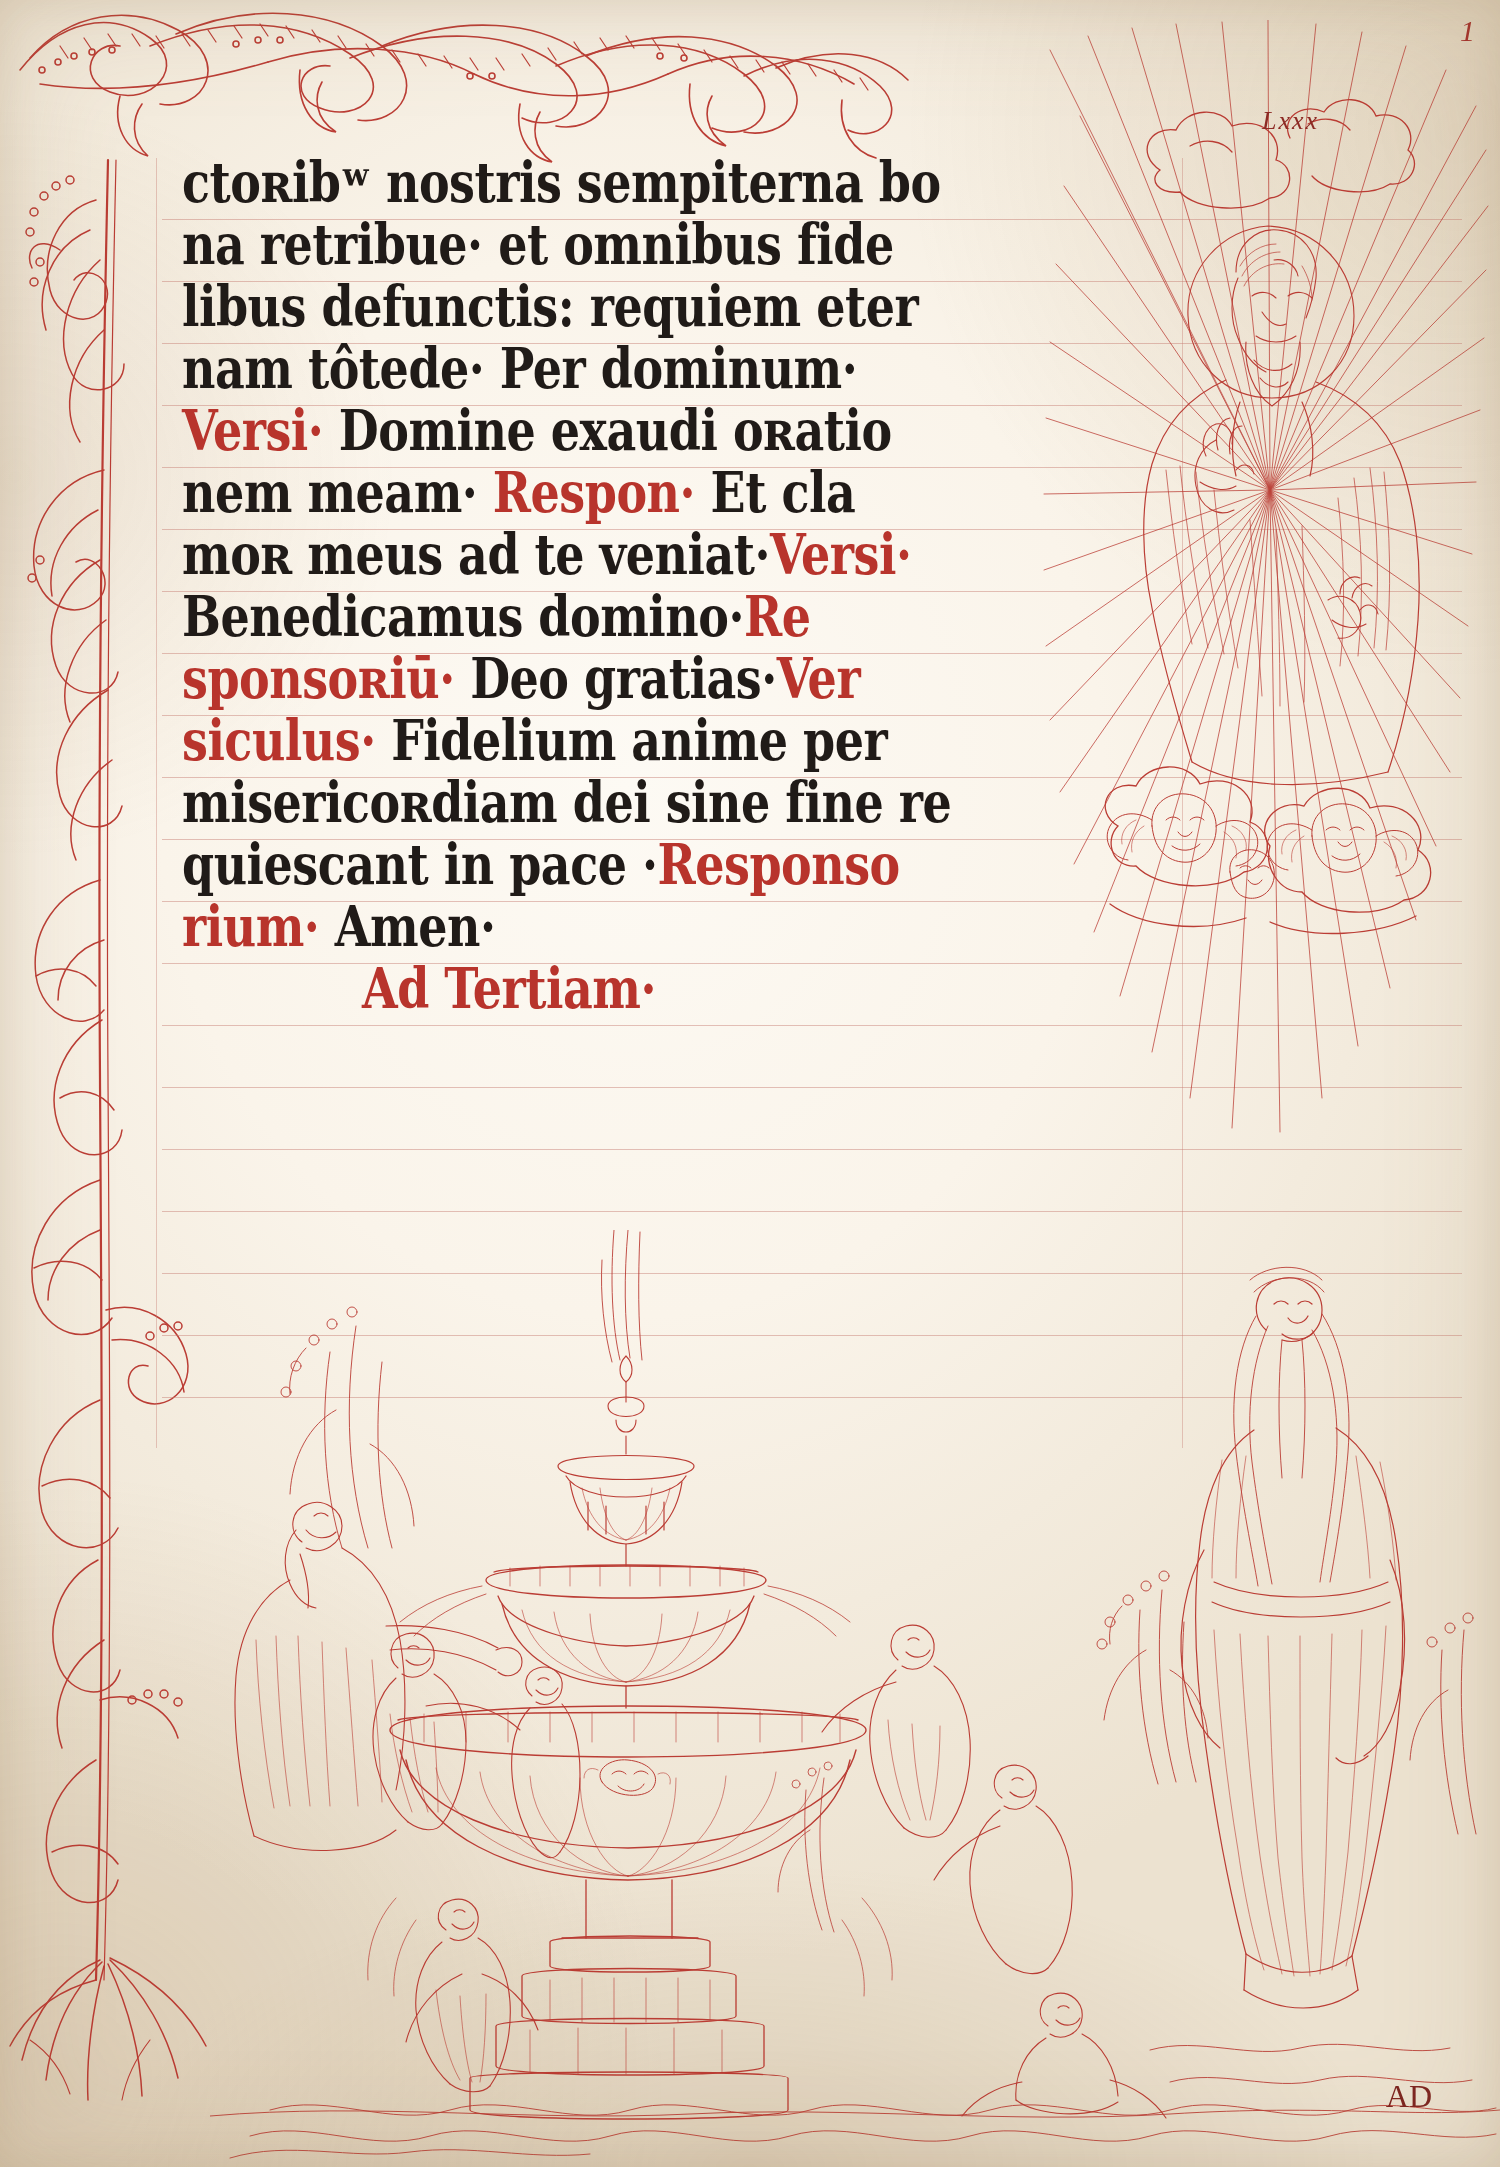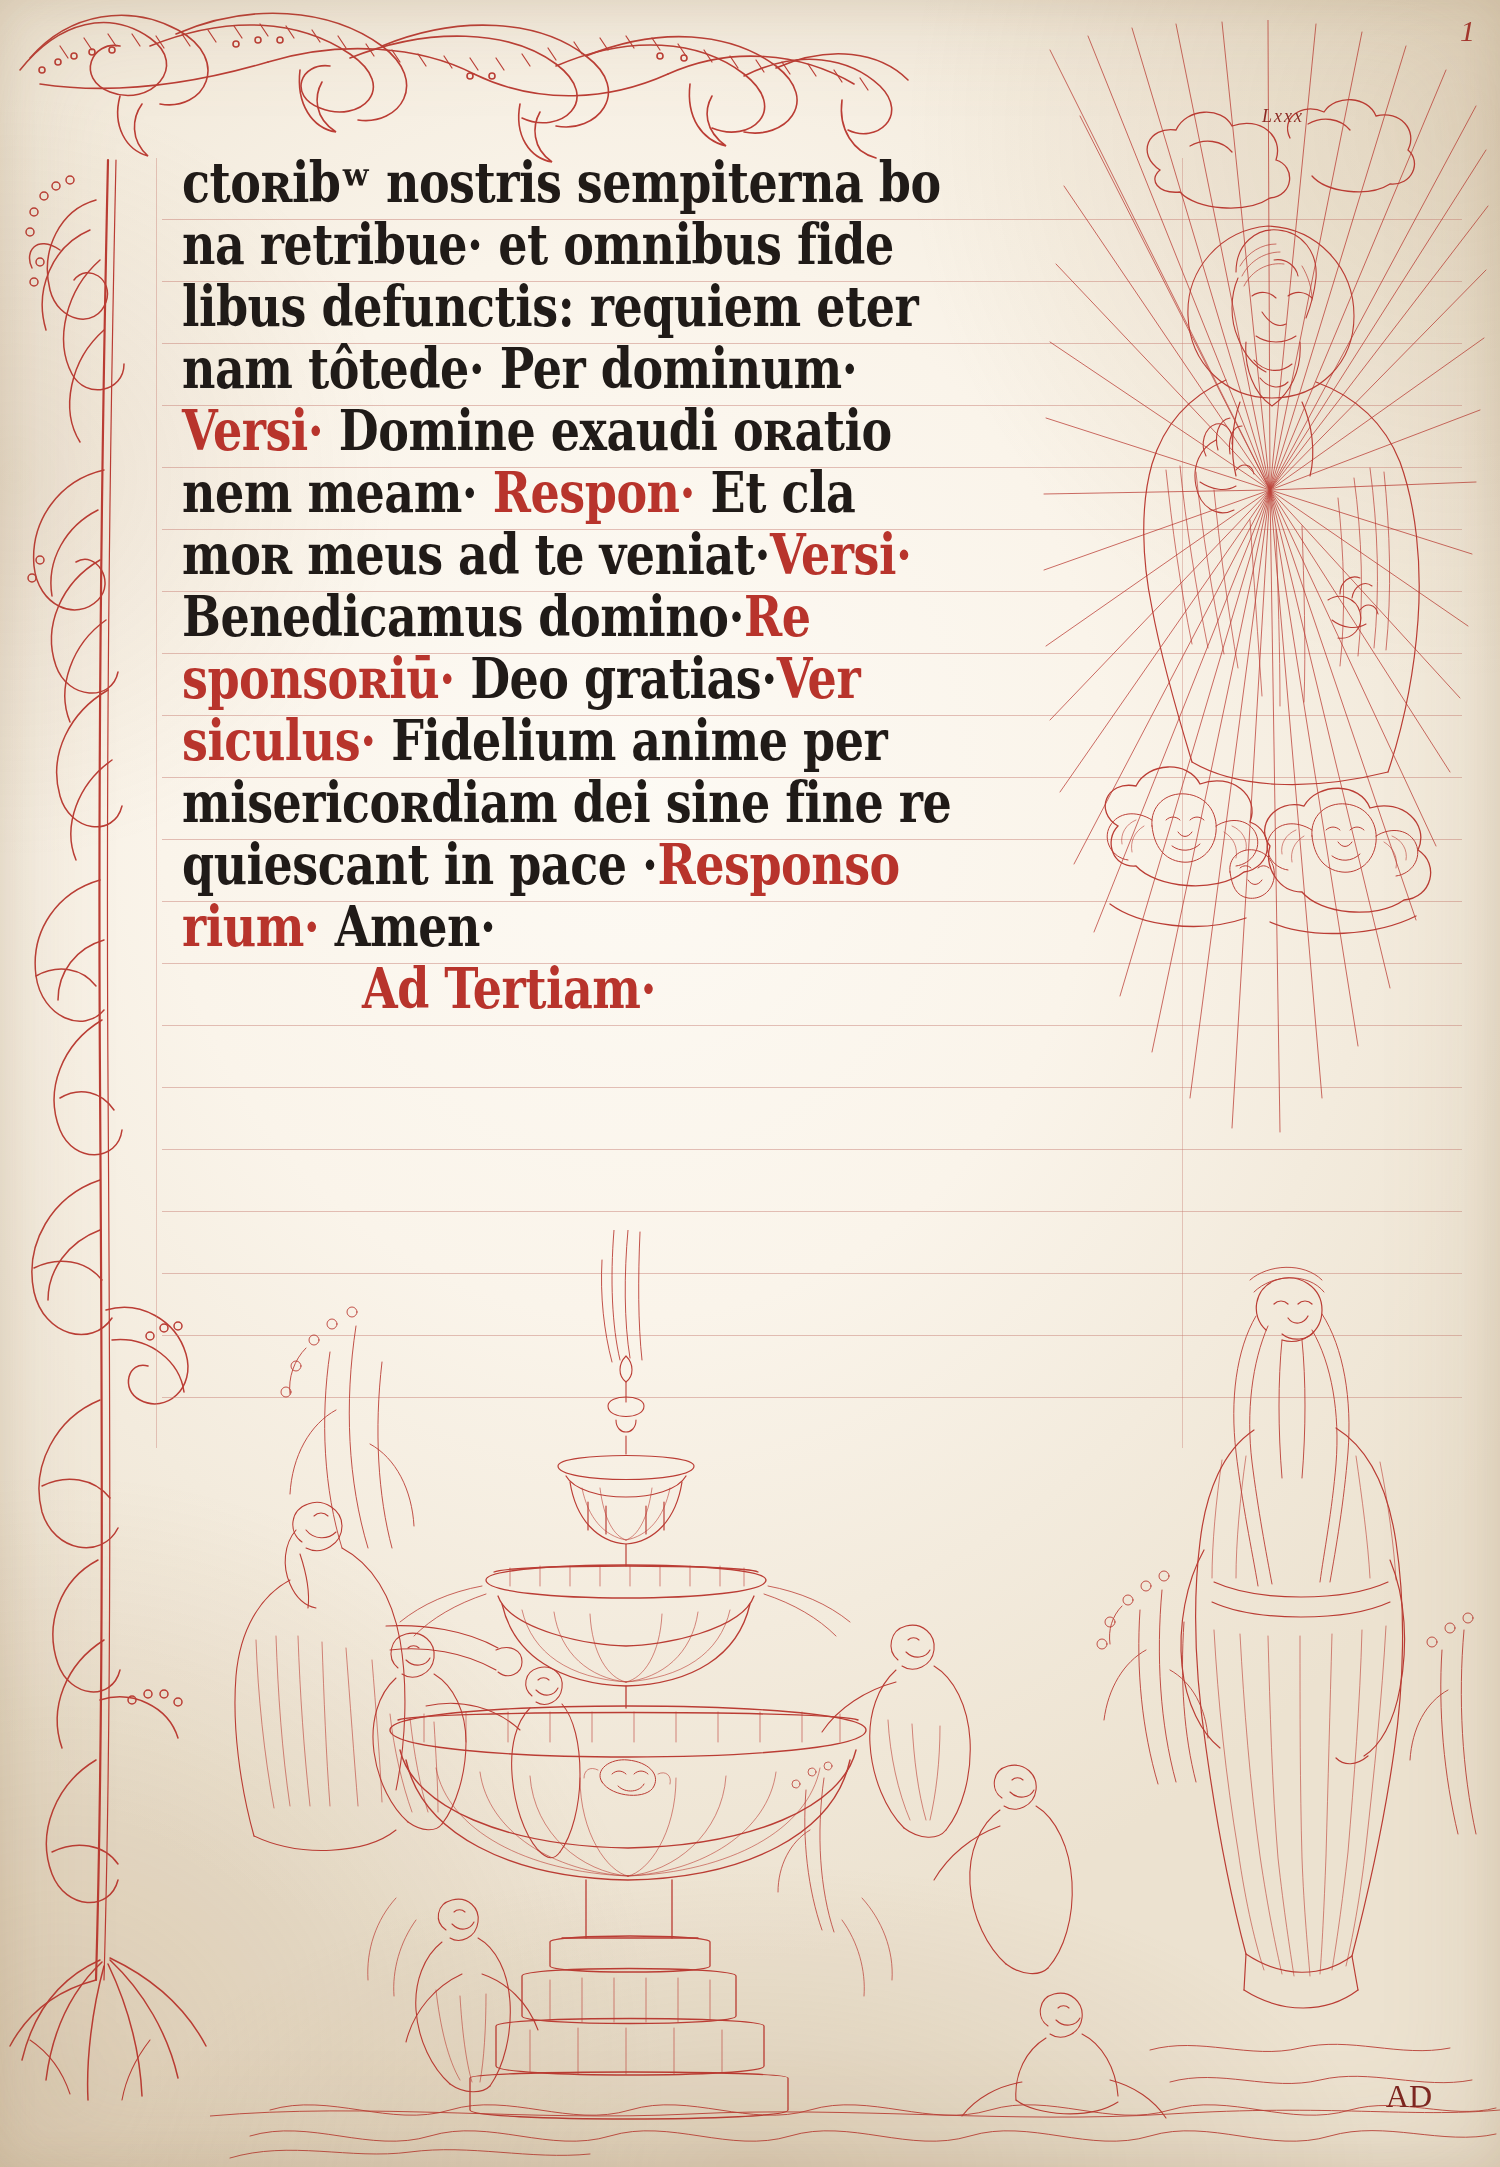--- a/index.html
+++ b/index.html
@@ -50,21 +50,21 @@
     font-size: 30px;
     font-family: "Liberation Serif", serif;
     font-style: italic;
     letter-spacing: 1px;
   }
   .roman-num {
     position: absolute;
     top: 106px;
     left: 1262px;
     color: #8d2a24;
-    font-size: 18px;
+    font-size: 26px;
     font-style: italic;
     letter-spacing: 2px;
     font-family: "Liberation Serif", serif;
   }
 
   
   .textblock {
     position: absolute;
     left: 182px;
     top: 158px;

